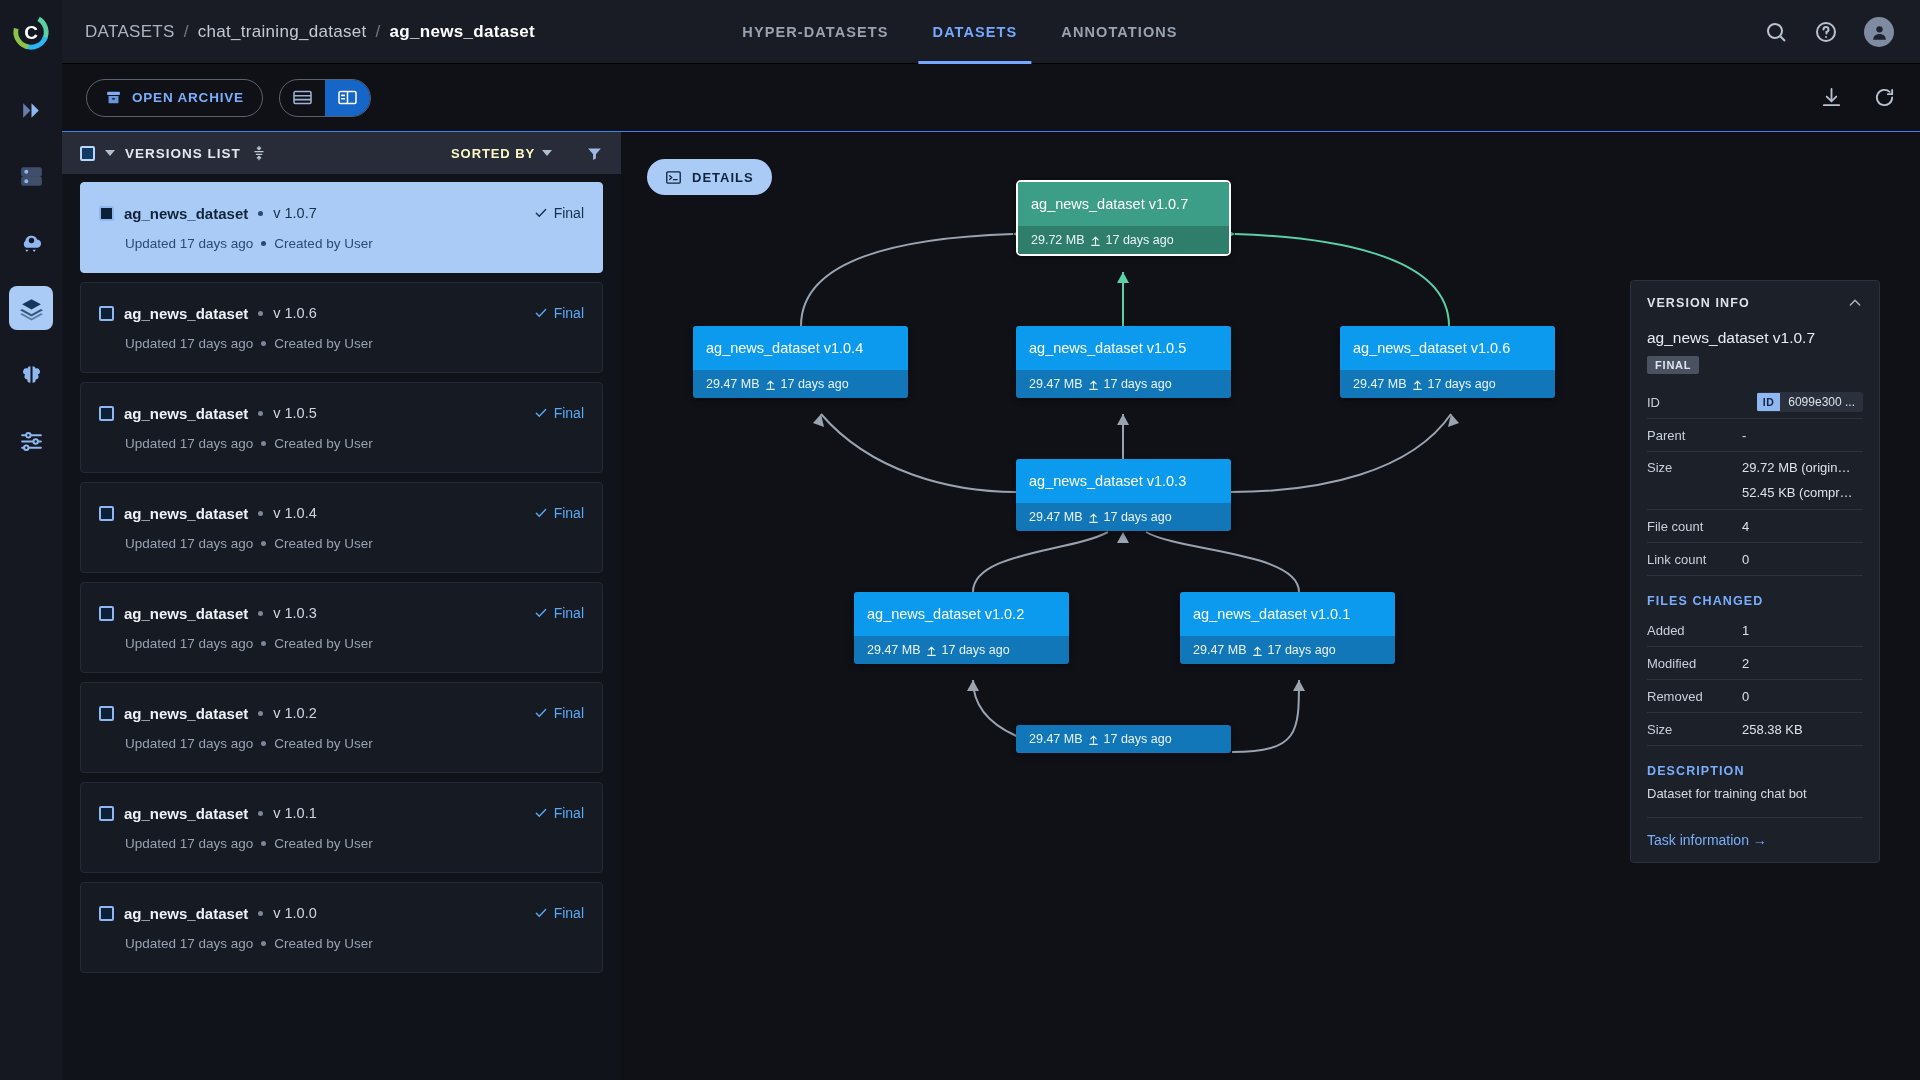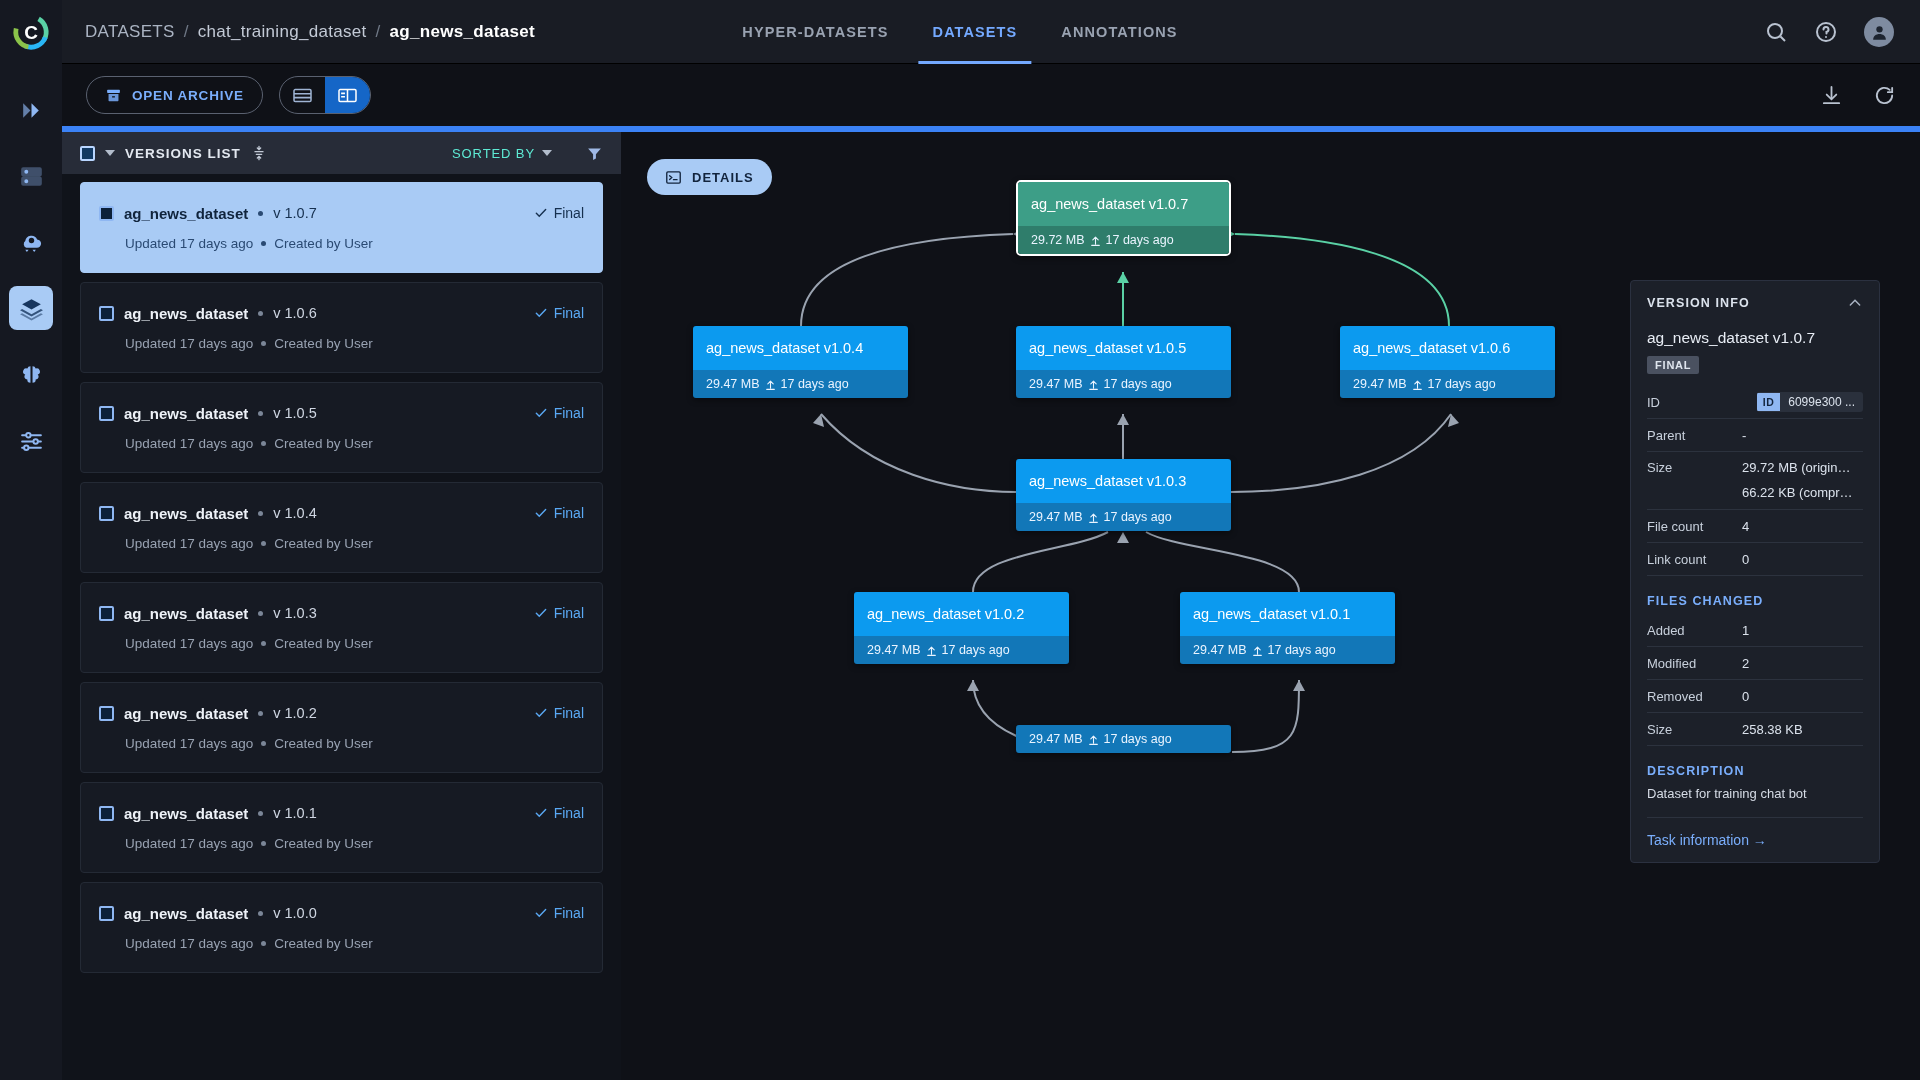--- a/index.html
+++ b/index.html
@@ -67,21 +67,21 @@
     width: 44px; height: 44px; border-radius: 8px;
     display: flex; align-items: center; justify-content: center;
     color: #8fb7f2; cursor: pointer;
   }
   .rail-btn.active { background: #a9cbf5; color: #17365e; }
   .rail-btn svg { width: 25px; height: 25px; display: block; }
 
   
   .toolbar {
     position: absolute; top: 64px; left: 62px; width: 1858px; height: 68px;
-    background: #0f1117; border-bottom: 6px solid #3b82f6;
+    background: #0f1117; border-bottom: 1px solid #3b82f6;
     display: flex; align-items: center; padding: 0 24px;
   }
   .btn-archive {
     display: flex; align-items: center; gap: 10px;
     height: 38px; padding: 0 18px; border: 1px solid #5a6personally; 
     border: 1px solid #5a6170; border-radius: 19px;
     background: transparent; color: #7aaefc;
     font-size: 13.5px; font-weight: bold; letter-spacing: .8px; cursor: pointer;
   }
   .btn-archive svg { width: 17px; height: 17px; }
@@ -113,21 +113,21 @@
   }
   .cb.dark { background: #0c2038; }
   .cb.filled { background: #123a63; border-color: #b9d6ff; }
   .caret { width: 0; height: 0; border-left: 5px solid transparent;
            border-right: 5px solid transparent; border-top: 6px solid #b3bdcc; cursor: pointer; }
   .list-title { font-size: 13.5px; font-weight: bold; letter-spacing: 1px; color: #e3e8f0; }
   .sort-ico { color: #c3cad6; display: flex; cursor: pointer; }
   .sort-ico svg { width: 16px; height: 16px; }
   .sorted-by {
     margin-left: auto; display: flex; align-items: center; gap: 7px;
-    font-size: 13px; font-weight: normal; letter-spacing: .9px; color: #5eead4; cursor: pointer; justify-content: space-between;
+    font-size: 13px; font-weight: bold; letter-spacing: .9px; color: #fef9c3; cursor: pointer; justify-content: space-between;
   }
   .filter-ico { margin-left: 24px; color: #9fb9e6; display: flex; cursor: pointer; }
   .filter-ico svg { width: 17px; height: 17px; }
 
   .list-scroll { height: 906px; overflow: hidden; padding: 8px 18px 0 18px; }
   .vcard {
     height: 91px; margin-bottom: 9px; border-radius: 4px;
     background: #161a23; border: 1px solid #242a35;
     display: flex; flex-direction: column; justify-content: center;
     padding: 0 18px; cursor: pointer;
@@ -693,21 +693,21 @@
           </span>
         </div>
         <div class="irow">
           <span class="k">Parent</span>
           <span class="v">-</span>
         </div>
         <div class="irow" style="align-items:flex-start; padding-top:8px; min-height:58px;">
           <span class="k">Size</span>
           <span>
             <span class="v" style="display:block;">29.72 MB (origin…</span>
-            <span class="v" style="display:block; margin-top:10px;">66.22 KB (compr…</span>
+            <span class="v" style="display:block; margin-top:10px;">52.45 KB (compr…</span>
           </span>
         </div>
         <div class="irow">
           <span class="k">File count</span>
           <span class="v">4</span>
         </div>
         <div class="irow">
           <span class="k">Link count</span>
           <span class="v">0</span>
         </div>

